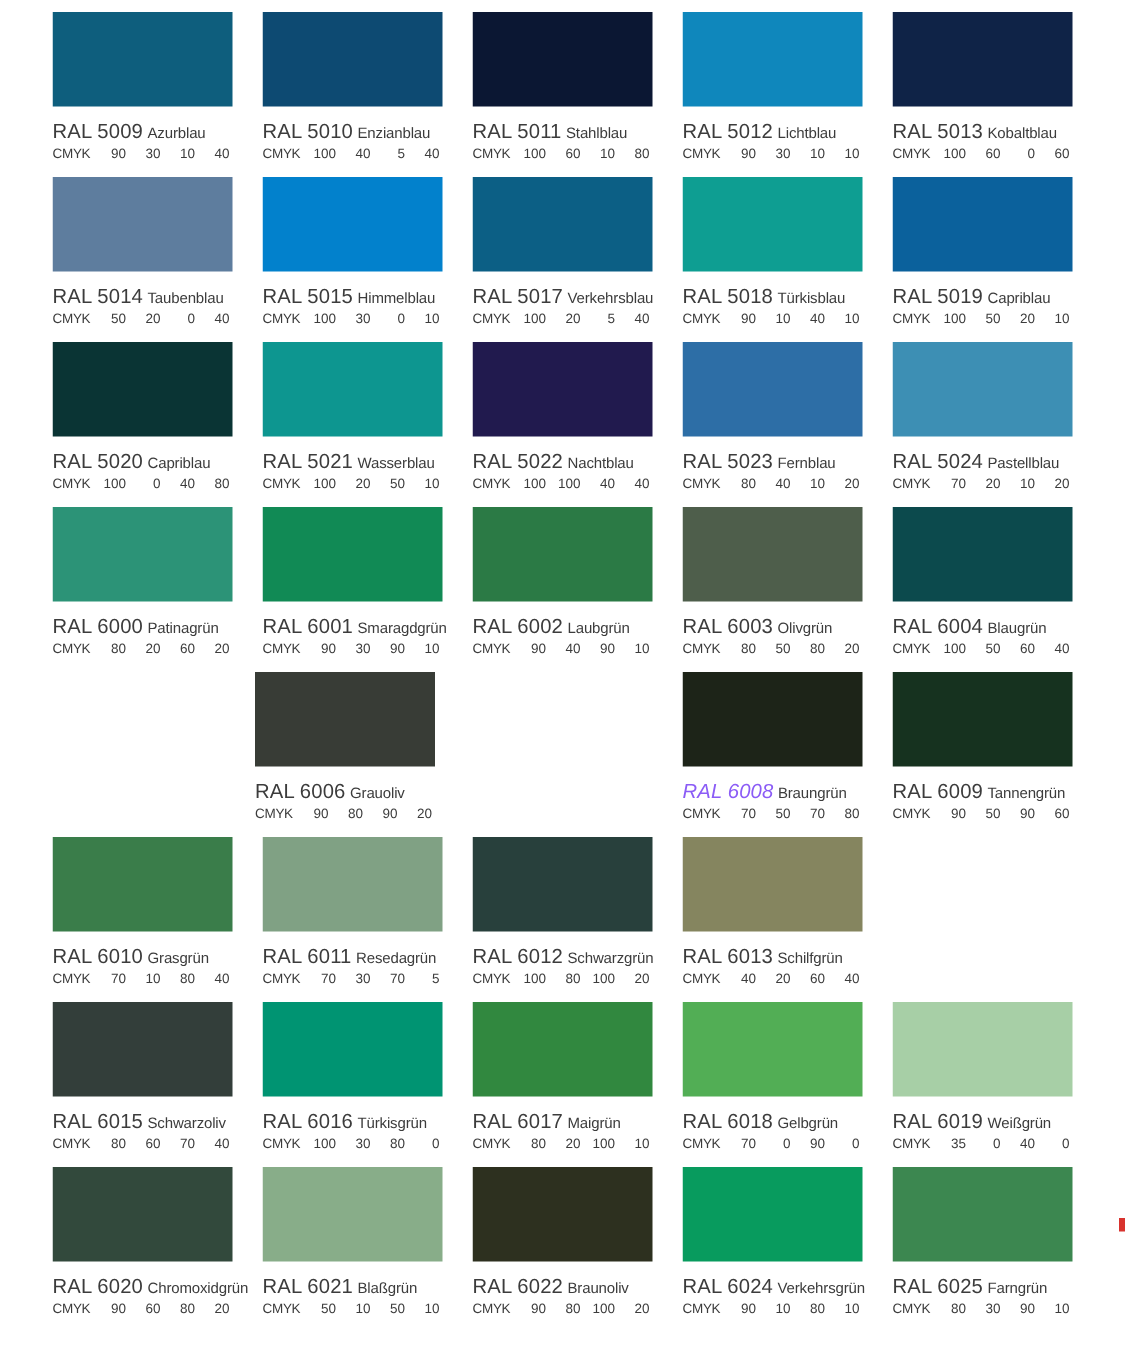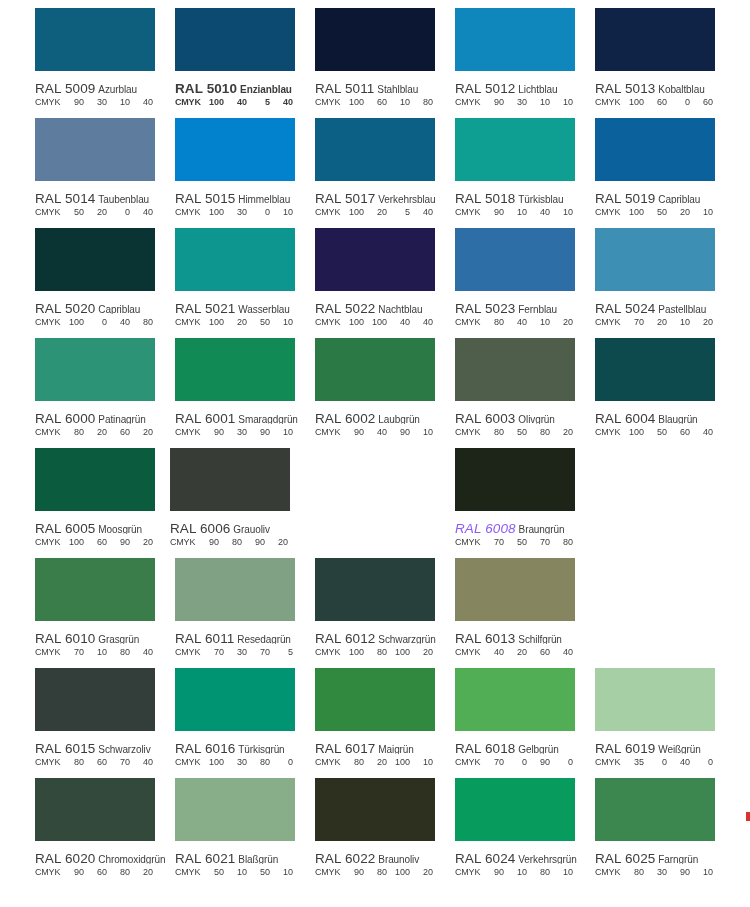--- a/index.html
+++ b/index.html
@@ -80,21 +80,21 @@
 </head>
 <body>
 
 <div id="chart" style="background: rgb(255, 255, 255);">
     <div class="row" style="top: 8px;">
       <div class="cell" style="left: 35px;">
         <div class="swatch" style="background: rgb(14, 94, 125); width: 120px; height: 63px;"></div>
         <div class="namerow"><span class="ral" style="color: rgb(60, 60, 60);">RAL 5009</span><span class="colorname" style="color: rgb(60, 60, 60);">Azurblau</span></div>
         <div class="cmykrow" style="color: rgb(60, 60, 60);"><span class="cmyklabel">CMYK</span><span class="cmykval">90</span><span class="cmykval">30</span><span class="cmykval">10</span><span class="cmykval">40</span></div>
       </div>
-      <div class="cell" style="left: 175px; font-weight: bold;">
+      <div class="cell" style="left: 175px;">
         <div class="swatch" style="background: rgb(13, 74, 114); width: 120px; height: 63px;"></div>
         <div class="namerow"><span class="ral" style="color: rgb(60, 60, 60);">RAL 5010</span><span class="colorname" style="color: rgb(60, 60, 60);">Enzianblau</span></div>
         <div class="cmykrow" style="color: rgb(60, 60, 60);"><span class="cmyklabel">CMYK</span><span class="cmykval">100</span><span class="cmykval">40</span><span class="cmykval">5</span><span class="cmykval">40</span></div>
       </div>
       <div class="cell" style="left: 315px;">
         <div class="swatch" style="background: rgb(11, 23, 51); width: 120px; height: 63px;"></div>
         <div class="namerow"><span class="ral" style="color: rgb(60, 60, 60);">RAL 5011</span><span class="colorname" style="color: rgb(60, 60, 60);">Stahlblau</span></div>
         <div class="cmykrow" style="color: rgb(60, 60, 60);"><span class="cmyklabel">CMYK</span><span class="cmykval">100</span><span class="cmykval">60</span><span class="cmykval">10</span><span class="cmykval">80</span></div>
       </div>
       <div class="cell" style="left: 455px;">
@@ -183,35 +183,35 @@
         <div class="namerow"><span class="ral" style="color: rgb(60, 60, 60);">RAL 6003</span><span class="colorname" style="color: rgb(60, 60, 60);">Olivgrün</span></div>
         <div class="cmykrow" style="color: rgb(60, 60, 60);"><span class="cmyklabel">CMYK</span><span class="cmykval">80</span><span class="cmykval">50</span><span class="cmykval">80</span><span class="cmykval">20</span></div>
       </div>
       <div class="cell" style="left: 595px;">
         <div class="swatch" style="background: rgb(12, 74, 77); width: 120px; height: 63px;"></div>
         <div class="namerow"><span class="ral" style="color: rgb(60, 60, 60);">RAL 6004</span><span class="colorname" style="color: rgb(60, 60, 60);">Blaugrün</span></div>
         <div class="cmykrow" style="color: rgb(60, 60, 60);"><span class="cmyklabel">CMYK</span><span class="cmykval">100</span><span class="cmykval">50</span><span class="cmykval">60</span><span class="cmykval">40</span></div>
       </div>
     </div>
     <div class="row" style="top: 448px;">
-      <div class="cell" style="left: 35px;">
-        <div class="swatch" style="background: rgb(11, 92, 62); width: 120px; height: 63px;"></div>
-        <div class="namerow"><span class="ral" style="color: rgb(60, 60, 60);">RAL 6005</span><span class="colorname" style="color: rgb(60, 60, 60);">Moosgrün</span></div>
-        <div class="cmykrow" style="color: rgb(60, 60, 60);"><span class="cmyklabel">CMYK</span><span class="cmykval">100</span><span class="cmykval">60</span><span class="cmykval">90</span><span class="cmykval">20</span></div>
-      </div>
       <div class="cell" style="left: 170px;">
         <div class="swatch" style="background: rgb(56, 60, 54); width: 120px; height: 63px;"></div>
         <div class="namerow"><span class="ral" style="color: rgb(60, 60, 60);">RAL 6006</span><span class="colorname" style="color: rgb(60, 60, 60);">Grauoliv</span></div>
         <div class="cmykrow" style="color: rgb(60, 60, 60);"><span class="cmyklabel">CMYK</span><span class="cmykval">90</span><span class="cmykval">80</span><span class="cmykval">90</span><span class="cmykval">20</span></div>
       </div>
       <div class="cell" style="left: 455px;">
         <div class="swatch" style="background: rgb(29, 36, 24); width: 120px; height: 63px;"></div>
         <div class="namerow"><span class="ral" style="color: #8b5cf6; font-style: italic;">RAL 6008</span><span class="colorname" style="color: rgb(60, 60, 60);">Braungrün</span></div>
         <div class="cmykrow" style="color: rgb(60, 60, 60);"><span class="cmyklabel">CMYK</span><span class="cmykval">70</span><span class="cmykval">50</span><span class="cmykval">70</span><span class="cmykval">80</span></div>
       </div>
+      <div class="cell" style="left: 595px;">
+        <div class="swatch" style="background: rgb(22, 50, 31); width: 120px; height: 63px;"></div>
+        <div class="namerow"><span class="ral" style="color: rgb(60, 60, 60);">RAL 6009</span><span class="colorname" style="color: rgb(60, 60, 60);">Tannengrün</span></div>
+        <div class="cmykrow" style="color: rgb(60, 60, 60);"><span class="cmyklabel">CMYK</span><span class="cmykval">90</span><span class="cmykval">50</span><span class="cmykval">90</span><span class="cmykval">60</span></div>
+      </div>
     </div>
     <div class="row" style="top: 558px;">
       <div class="cell" style="left: 35px;">
         <div class="swatch" style="background: rgb(58, 125, 74); width: 120px; height: 63px;"></div>
         <div class="namerow"><span class="ral" style="color: rgb(60, 60, 60);">RAL 6010</span><span class="colorname" style="color: rgb(60, 60, 60);">Grasgrün</span></div>
         <div class="cmykrow" style="color: rgb(60, 60, 60);"><span class="cmyklabel">CMYK</span><span class="cmykval">70</span><span class="cmykval">10</span><span class="cmykval">80</span><span class="cmykval">40</span></div>
       </div>
       <div class="cell" style="left: 175px;">
         <div class="swatch" style="background: rgb(128, 161, 132); width: 120px; height: 63px;"></div>
         <div class="namerow"><span class="ral" style="color: rgb(60, 60, 60);">RAL 6011</span><span class="colorname" style="color: rgb(60, 60, 60);">Resedagrün</span></div>

